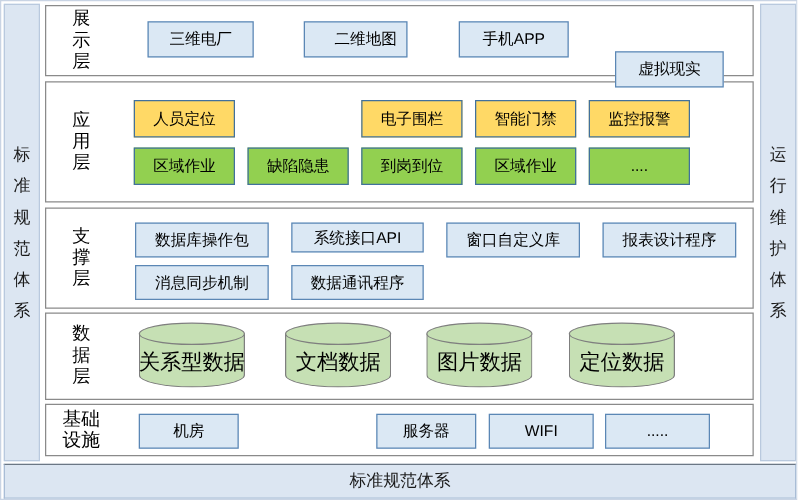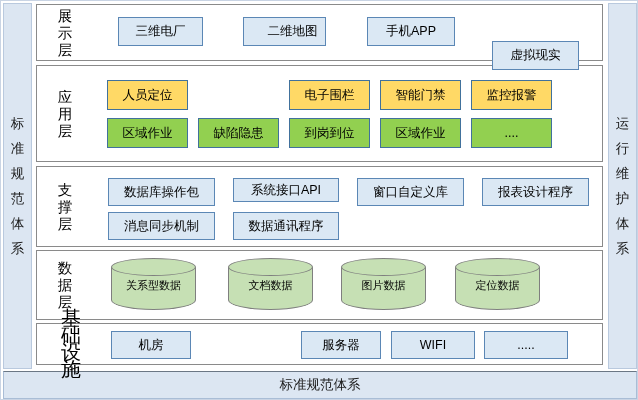--- a/index.html
+++ b/index.html
@@ -29,21 +29,21 @@
   .layer {
     position:absolute; left:35px; width:567px;
     background:#ffffff; border:1.5px solid #8a8a8a;
   }
   .layer-label {
     position:absolute; left:6px; top:50%; transform:translateY(-50%);
     width:44px; display:flex; justify-content:center;
     font-weight:normal; color:#000;
   }
   .layer-label .stack3 { width:17px; font-size:14.5px; line-height:17px; text-align:center; word-break:break-all; }
-  .layer-label .stack2 { width:32px; font-size:20px; line-height:17px; text-align:right; word-break:break-all; }
+  .layer-label .stack2 { width:32px; font-size:15px; line-height:17px; text-align:center; word-break:break-all; }
   
   .box {
     position:absolute; display:flex; align-items:center; justify-content:center;
     font-size:12.5px; color:#000; text-align:center;
   }
   .blue   { background:#dbe8f4; border:1.4px solid #5b87b5; }
   .yellow { background:#ffd966; border:1.6px solid #41719c; }
   .green  { background:#92d050; border:1.6px solid #41719c; }
   
   .cyl { position:absolute; }
@@ -51,21 +51,21 @@
     position:absolute; left:0; right:0; top:9px; bottom:0;
     background:#c6e0b4; border:1.3px solid #7f7f7f; border-top:none;
     border-radius:0 0 50% 50% / 0 0 10px 10px;
   }
   .cyl .cyl-top {
     position:absolute; left:0; right:0; top:0; height:18px;
     background:#c6e0b4; border:1.3px solid #7f7f7f; border-radius:50%;
   }
   .cyl .cyl-label {
     position:absolute; left:0; right:0; top:20px; text-align:center;
-    font-size:11px; color:#000;
+    font-size:17px; color:#000;
   }
 </style>
 </head>
 <body>
 
 <div id="canvas">
 
   <div class="vbar" style="left:2px;">
     <div class="vbar-text">标准规范体系</div>
   </div>

